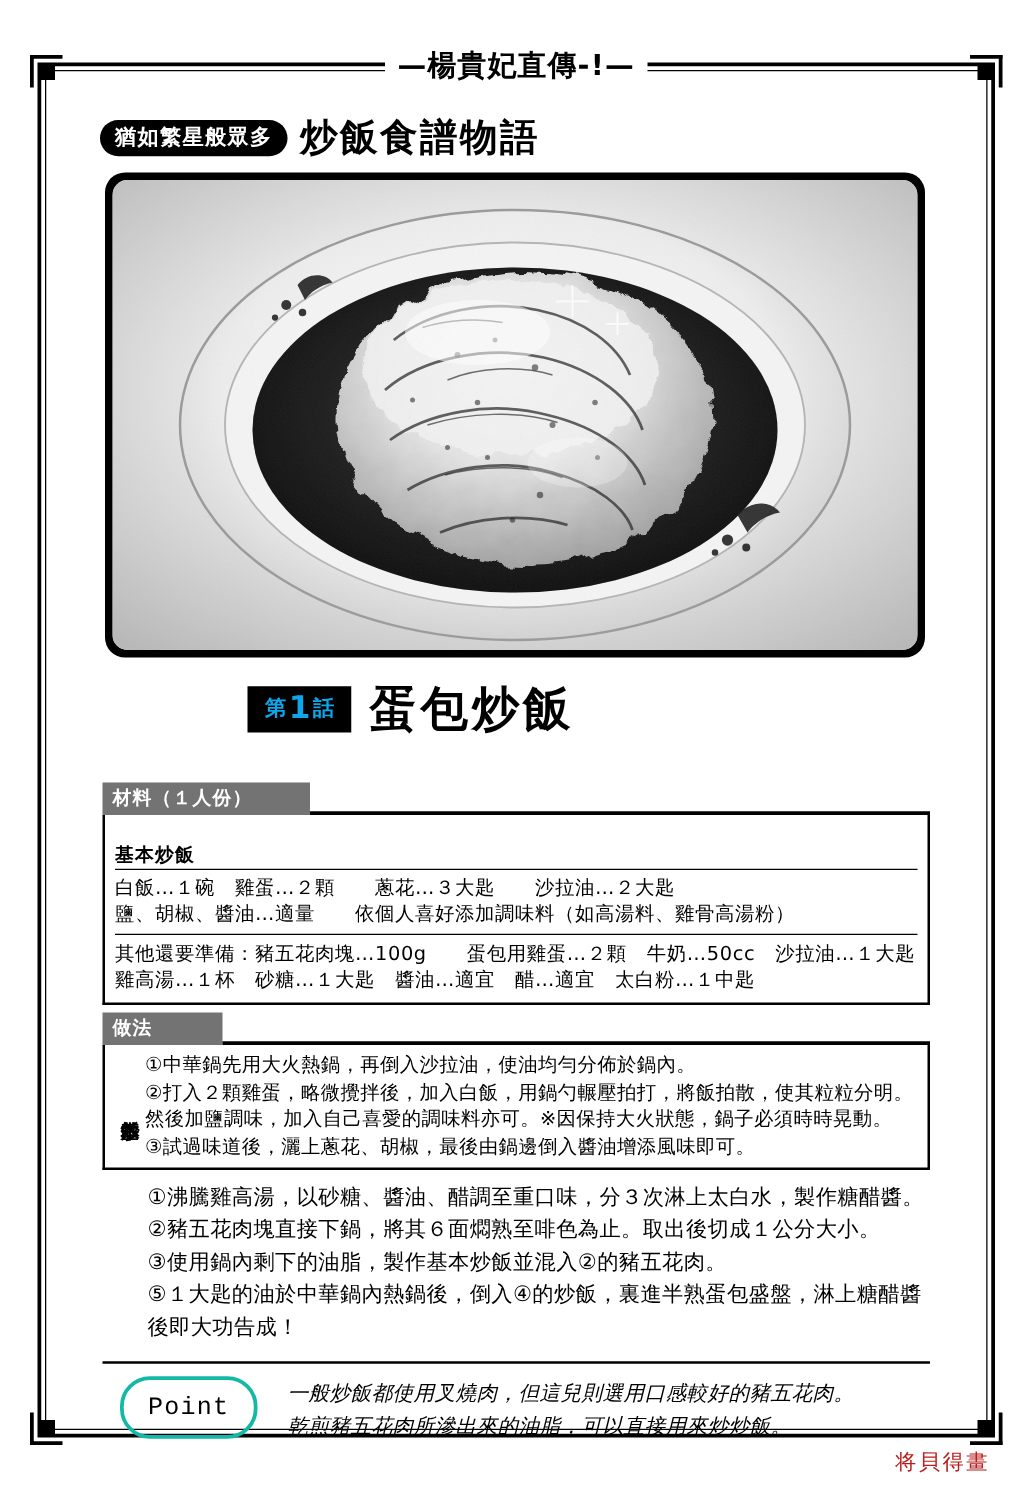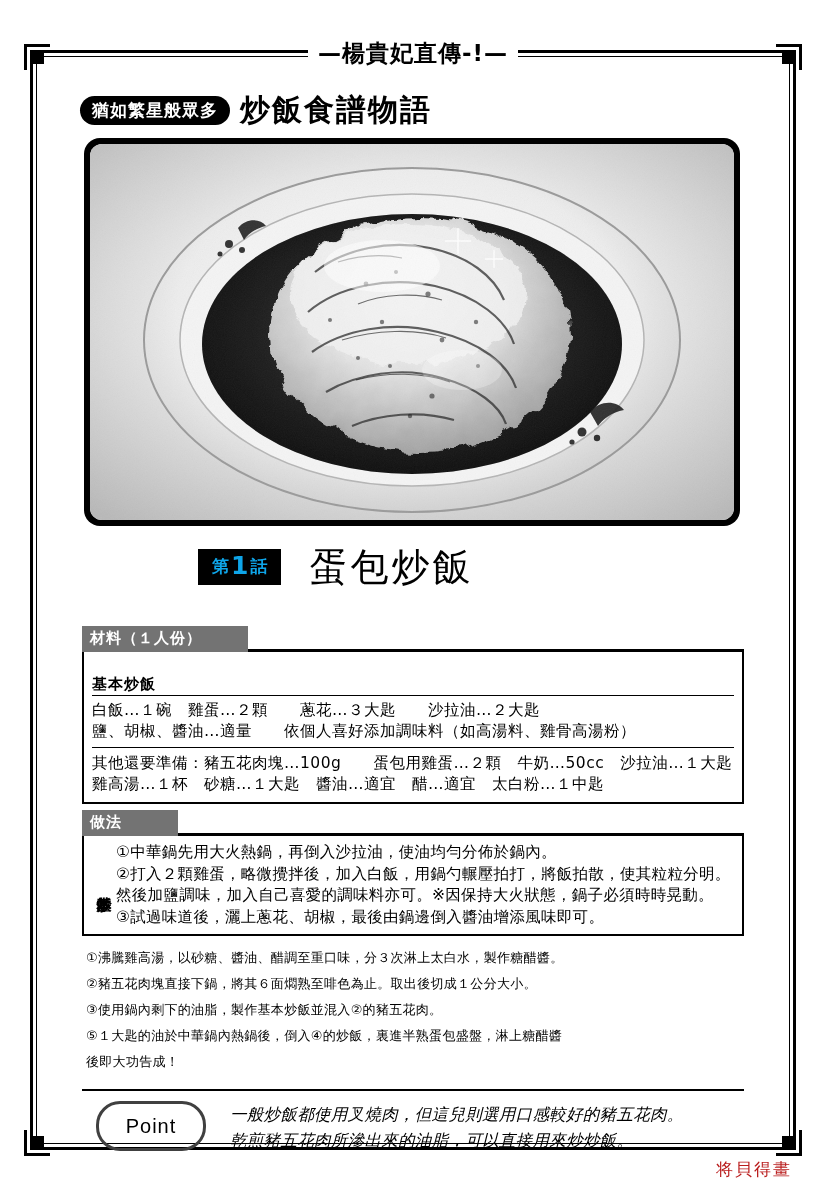--- a/index.html
+++ b/index.html
@@ -158,23 +158,23 @@
     white-space: nowrap;
   }
   .episode-tag .num {
     font-size: 25px;
     line-height: 20px;
     vertical-align: -2px;
     margin: 0 2px;
   }
   .episode-name {
     font-size: 38px;
-    font-weight: normal;
+    font-weight: bold;
     letter-spacing: 3px;
-    margin-left: 28px;
+    margin-left: 14px;
     white-space: nowrap;
   }
 
   
   .recipe {
     position: absolute;
     left: 82px; top: 626px;
     width: 662px;
     box-sizing: border-box;
   }
@@ -254,47 +254,48 @@
     font-size: 15.5px;
     line-height: 21.5px;
     letter-spacing: 0.3px;
     white-space: nowrap;
   }
   .steps {
     margin-top: 9px;
     padding: 0 4px;
   }
   .s-line {
-    font-size: 13px;
+    font-size: 17px;
     line-height: 26px;
     letter-spacing: 0.3px;
     white-space: nowrap;
+    margin-left: 32px;
   }
 
   
   .point-sep {
     margin-top: 14px;
     border-bottom: 2px solid #000;
     width: 100%;
   }
   .point-row {
     margin-top: 10px;
     display: flex;
     align-items: flex-start;
   }
   .point-badge {
     width: 104px; height: 44px;
-    border: 3px solid #404040;
+    border: 3px solid #14b8a6;
     border-radius: 24px;
     display: flex;
     align-items: center;
     justify-content: center;
     font-size: 20px;
     letter-spacing: 1px;
-    font-family: Liberation Sans, sans-serif;
+    font-family: Liberation Mono, monospace;
     flex: none;
     margin-left: 14px;
   }
   .point-text {
     margin-left: 24px;
     padding-top: 1px;
     font-style: italic;
   }
   .p-line {
     font-size: 16.5px;

